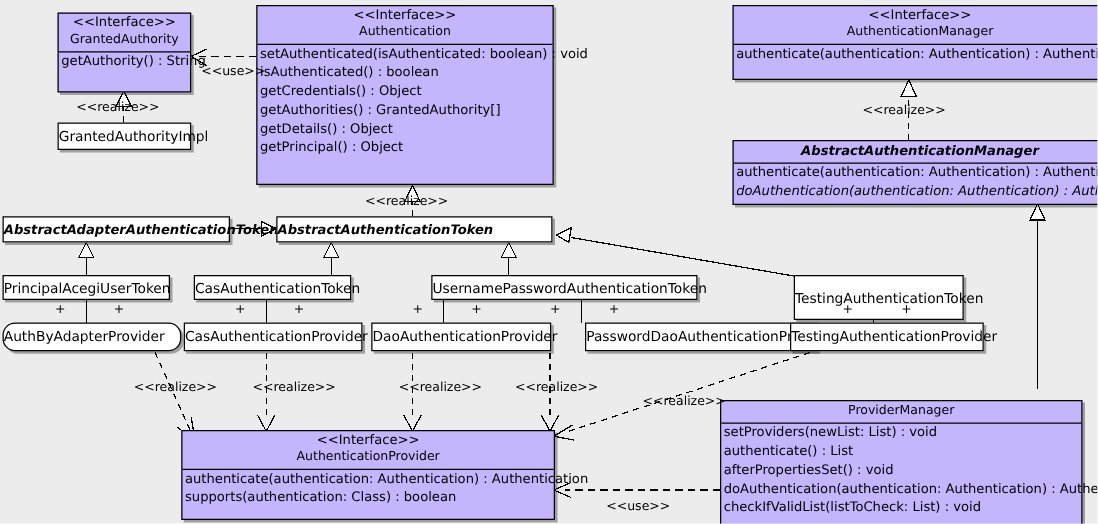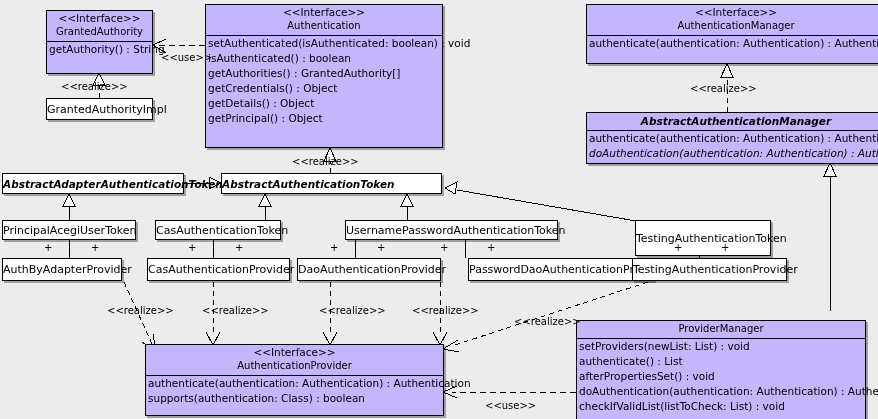--- a/index.html
+++ b/index.html
@@ -202,22 +202,22 @@
 
   <div class="umlbox" style="left:205px; top:4px; width:238px; height:144px;">
     <div class="hdr">
       <span class="stereo">&lt;&lt;Interface&gt;&gt;</span>
       <span class="cname">Authentication</span>
     </div>
     <div class="sep"></div>
     <div class="ops">
       <div class="op">setAuthenticated(isAuthenticated: boolean) : void</div>
       <div class="op">isAuthenticated() : boolean</div>
+      <div class="op">getCredentials() : Object</div>
       <div class="op">getAuthorities() : GrantedAuthority[]</div>
-      <div class="op">getCredentials() : Object</div>
       <div class="op">getDetails() : Object</div>
       <div class="op">getPrincipal() : Object</div>
     </div>
   </div>
 
   <div class="umlbox" style="left:586px; top:4px; width:300px; height:60px;">
     <div class="hdr">
       <span class="stereo">&lt;&lt;Interface&gt;&gt;</span>
       <span class="cname">AuthenticationManager</span>
     </div>
@@ -266,21 +266,21 @@
   <div class="plusmark" style="left:91px; top:243px;"><span>+</span></div>
   <div class="plusmark" style="left:188px; top:243px;"><span>+</span></div>
   <div class="plusmark" style="left:235px; top:243px;"><span>+</span></div>
   <div class="plusmark" style="left:330px; top:243px;"><span>+</span></div>
   <div class="plusmark" style="left:377px; top:243px;"><span>+</span></div>
   <div class="plusmark" style="left:440px; top:243px;"><span>+</span></div>
   <div class="plusmark" style="left:487px; top:243px;"><span>+</span></div>
   <div class="plusmark" style="left:674px; top:243px;"><span>+</span></div>
   <div class="plusmark" style="left:721px; top:243px;"><span>+</span></div>
 
-  <div class="simplebox" style="left:2px; top:258px; width:120px; height:23px;">
+  <div class="simplebox" style="left:2px; top:258px; width:143px; height:23px;border-radius:10px;">
     <span>AuthByAdapterProvider</span>
   </div>
 
   <div class="simplebox" style="left:147px; top:258px; width:143px; height:23px;">
     <span>CasAuthenticationProvider</span>
   </div>
 
   <div class="simplebox" style="left:297px; top:258px; width:144px; height:23px;">
     <span>DaoAuthenticationProvider</span>
   </div>

